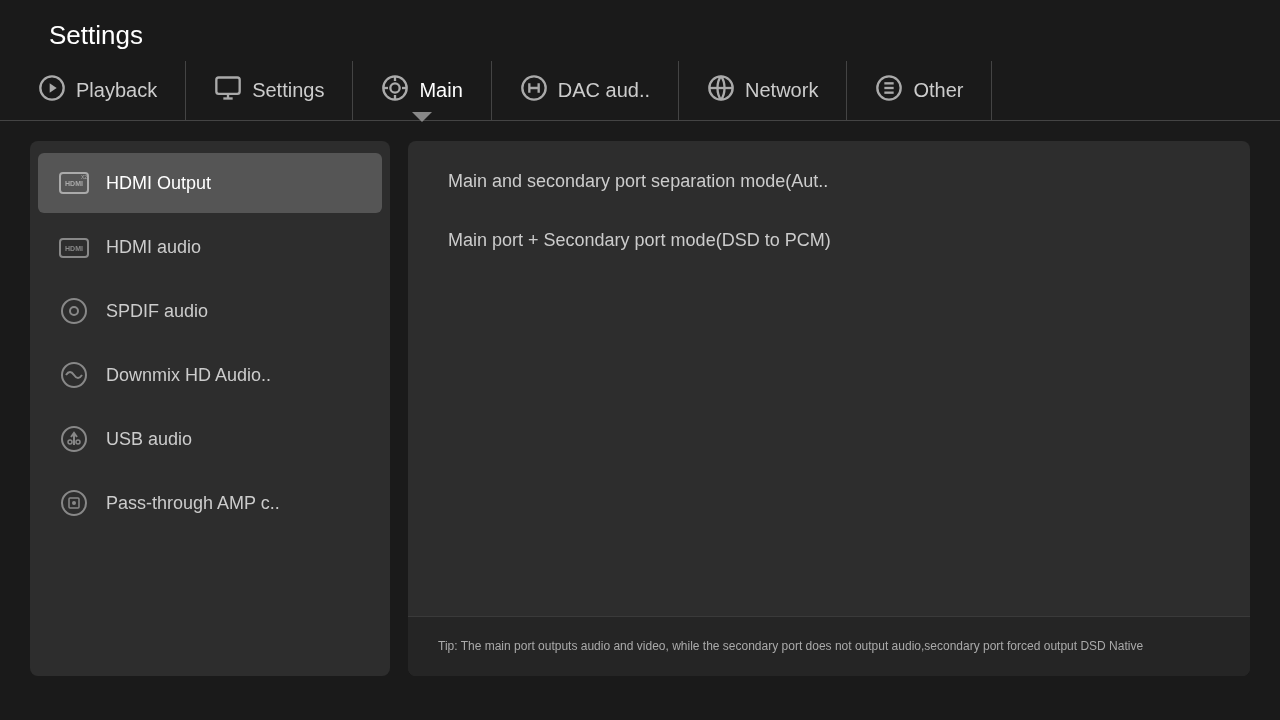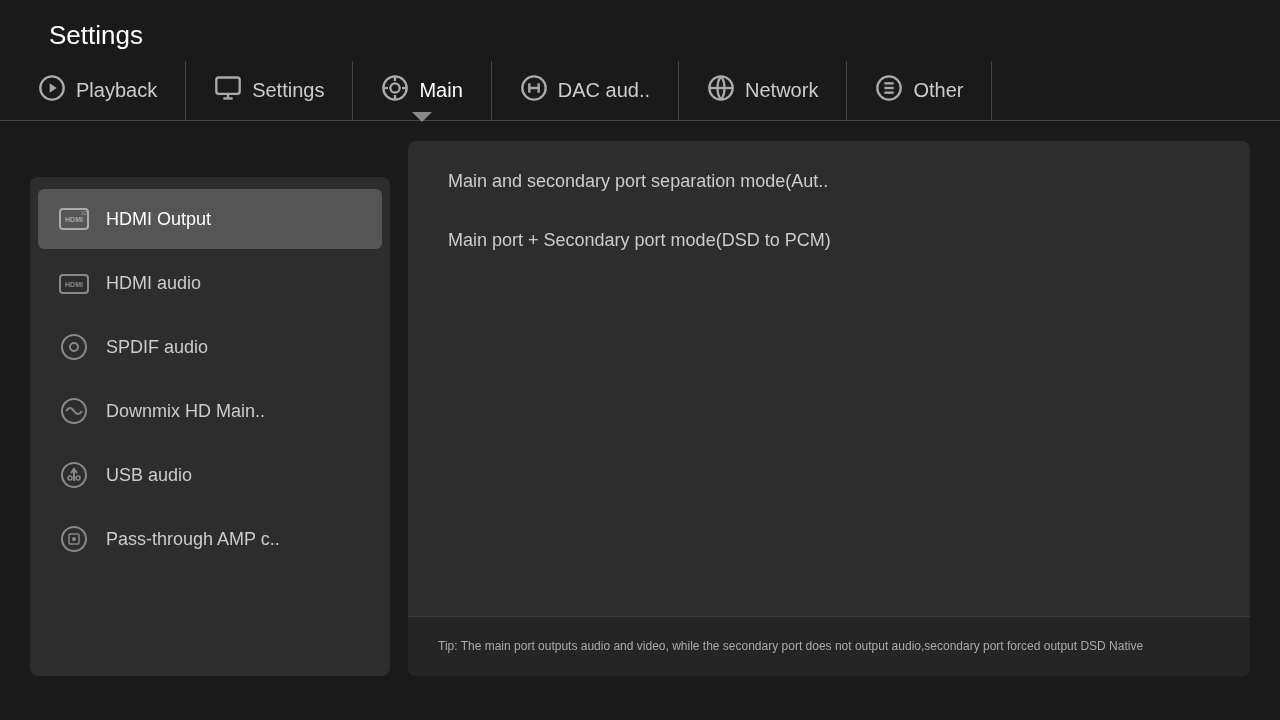--- a/index.html
+++ b/index.html
@@ -73,21 +73,20 @@
     }
 
     
     .sidebar-panel {
       width: 360px;
       background: #2d2d2d;
       border-radius: 8px;
       padding: 10px 0;
       display: flex;
       flex-direction: column;
-      margin-top: 36px;
     }
     .sidebar-item {
       display: flex;
       align-items: center;
       gap: 16px;
       padding: 14px 20px;
       cursor: pointer;
       border-radius: 6px;
       margin: 2px 8px;
       font-size: 18px;
@@ -272,21 +271,21 @@
       <span>SPDIF audio</span>
     </div>
 
     <div class="sidebar-item">
       <span class="sidebar-icon">
         <svg width="32" height="32" viewBox="0 0 32 32" fill="none">
           <circle cx="16" cy="16" r="12" stroke="#888" stroke-width="2"></circle>
           <path d="M8 16 Q12 10 16 16 Q20 22 24 16" stroke="#888" stroke-width="2" fill="none"></path>
         </svg>
       </span>
-      <span>Downmix HD Main..</span>
+      <span>Downmix HD Audio..</span>
     </div>
 
 
     <div class="sidebar-item">
       <span class="sidebar-icon">
         <svg width="32" height="32" viewBox="0 0 32 32" fill="none">
           <circle cx="16" cy="16" r="12" stroke="#888" stroke-width="2"></circle>
           <path d="M16 10 L16 22 M13 14 L16 10 L19 14" stroke="#888" stroke-width="2" fill="none"></path>
           <circle cx="12" cy="19" r="2" stroke="#888" stroke-width="1.5"></circle>
           <circle cx="20" cy="19" r="2" stroke="#888" stroke-width="1.5"></circle>

